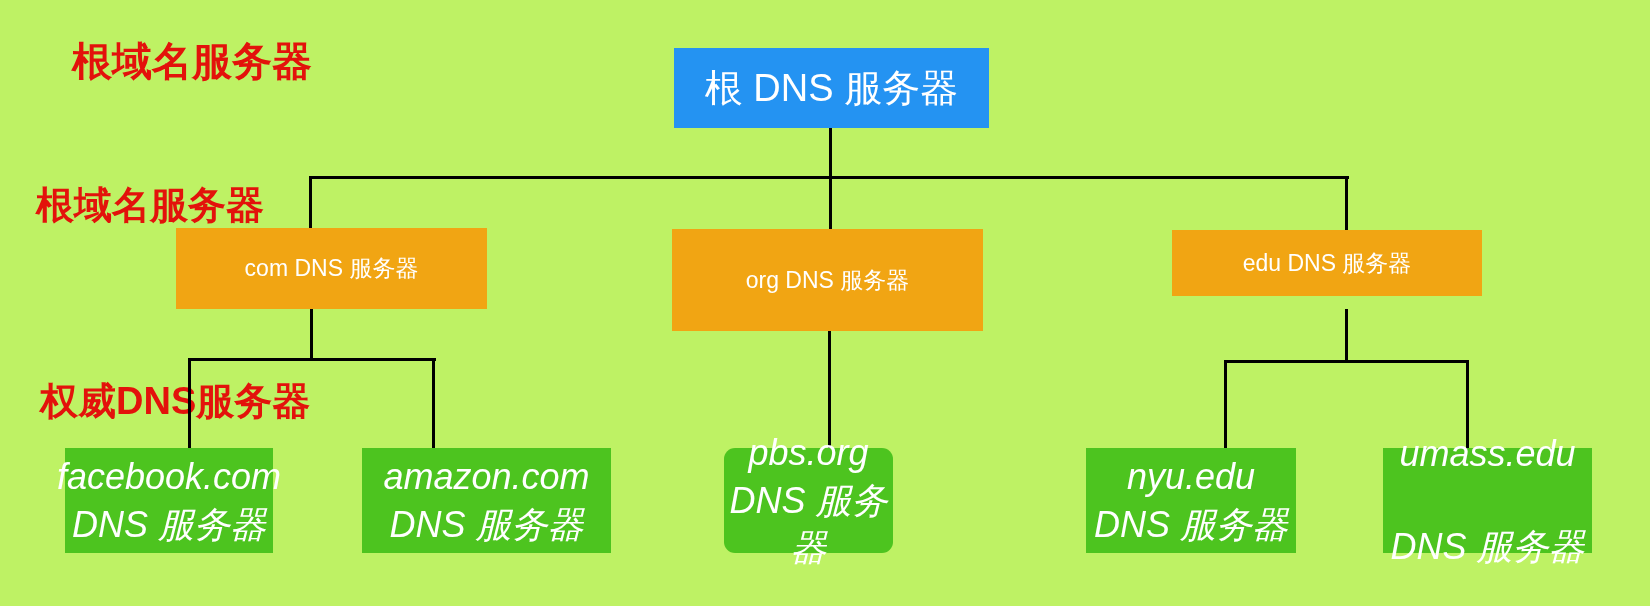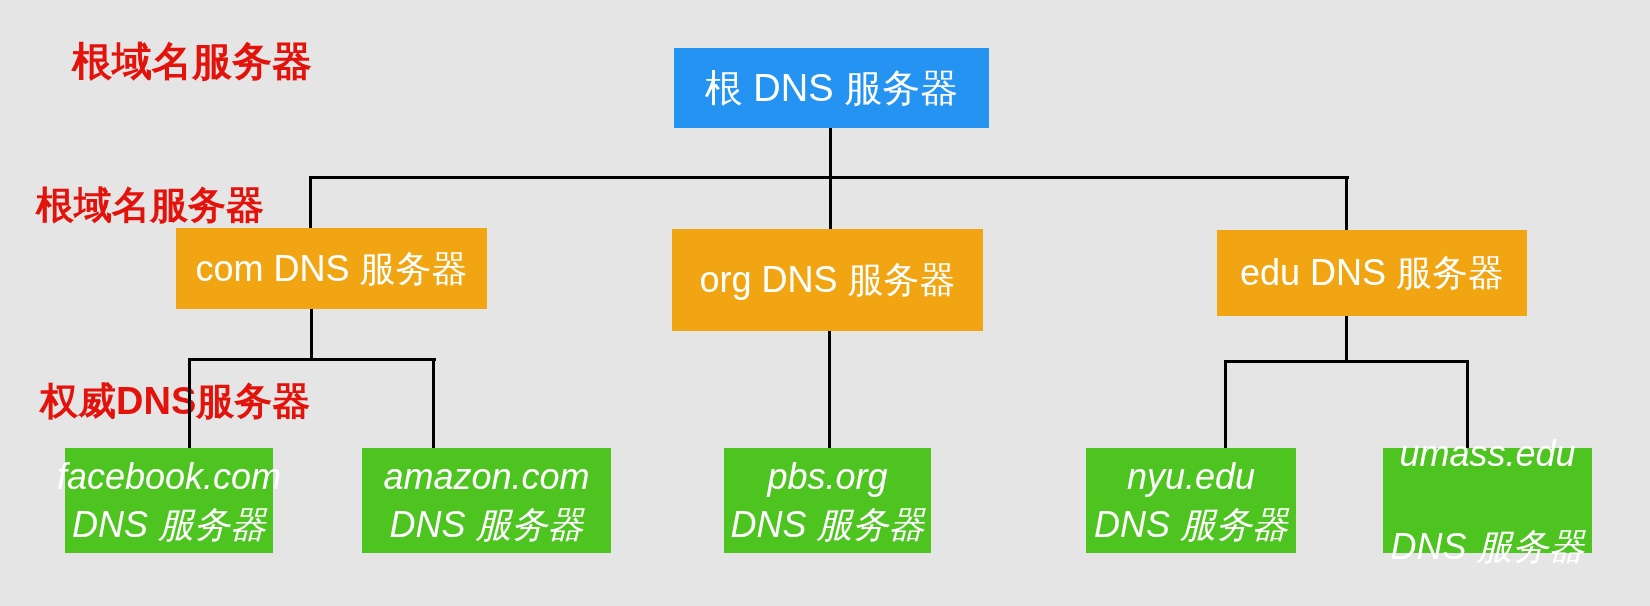--- a/index.html
+++ b/index.html
@@ -1,25 +1,25 @@
 <!DOCTYPE html>
 <html style="--c-root: #2493F2; --c-tld: #F1A513; --c-authoritative: #4DC41F; --c-label: #E3120B; --c-line: #000000;"><head>
 <meta charset="utf-8">
 <style>
   html,body{margin:0;padding:0;background:#ffffff;}
   body{font-family:"Liberation Sans","DejaVu Sans",sans-serif;}
-  .stage{position:relative;width:1650px;height:606px;background:#e5e5e5;overflow:hidden;}
+  .stage{position:relative;width:1650px;height:606px;background:#bef264;overflow:hidden;}
 
   .node{
     position:absolute;
     display:flex;flex-direction:column;align-items:center;justify-content:center;
     color:#ffffff;font-weight:500;text-align:center;line-height:1.32;
   }
   .node-root{background:var(--c-root);font-size:38px;}
-  .node-tld{background:var(--c-tld);font-size:36px;}
+  .node-tld{background:var(--c-tld);font-size:23px;}
   .node-auth{background:var(--c-authoritative);font-size:36px;font-style:italic;}
 
   .level-label{
     position:absolute;color:var(--c-label);font-weight:700;white-space:nowrap;
   }
 
   .edge{position:absolute;background:var(--c-line);}
 </style>
 </head>
 <body>
@@ -51,33 +51,33 @@
   <div class="node node-root" style="left:674px;top:48px;width:315px;height:80px;">
     <span>根 DNS 服务器</span>
   </div>
 
   <div class="node node-tld" style="left:176px;top:228px;width:311px;height:81px;">
     <span>com DNS 服务器</span>
   </div>
   <div class="node node-tld" style="left:672px;top:229px;width:311px;height:102px;">
     <span>org DNS 服务器</span>
   </div>
-  <div class="node node-tld" style="left:1217px;top:230px;width:310px;height:86px;justify-content:center;">
+  <div class="node node-tld" style="left:1172px;top:230px;width:310px;height:66px;justify-content:center;">
     <span>edu DNS 服务器</span>
   </div>
 
   <div class="node node-auth" style="left:65px;top:448px;width:208px;height:105px;">
     <span>facebook.com</span>
     <span>DNS 服务器</span>
   </div>
   <div class="node node-auth" style="left:362px;top:448px;width:249px;height:105px;">
     <span>amazon.com</span>
     <span>DNS 服务器</span>
   </div>
-  <div class="node node-auth" style="left:724px;top:448px;width:207px;height:105px;">
+  <div class="node node-auth" style="left:724px;top:448px;width:169px;height:105px;border-radius:11px;">
     <span>pbs.org</span>
     <span>DNS 服务器</span>
   </div>
   <div class="node node-auth" style="left:1086px;top:448px;width:210px;height:105px;text-align:center;">
     <span>nyu.edu</span>
     <span>DNS 服务器</span>
   </div>
   <div class="node node-auth" style="left:1383px;top:448px;width:209px;height:105px;gap:45px;">
     <span>umass.edu</span>
     <span>DNS 服务器</span>

